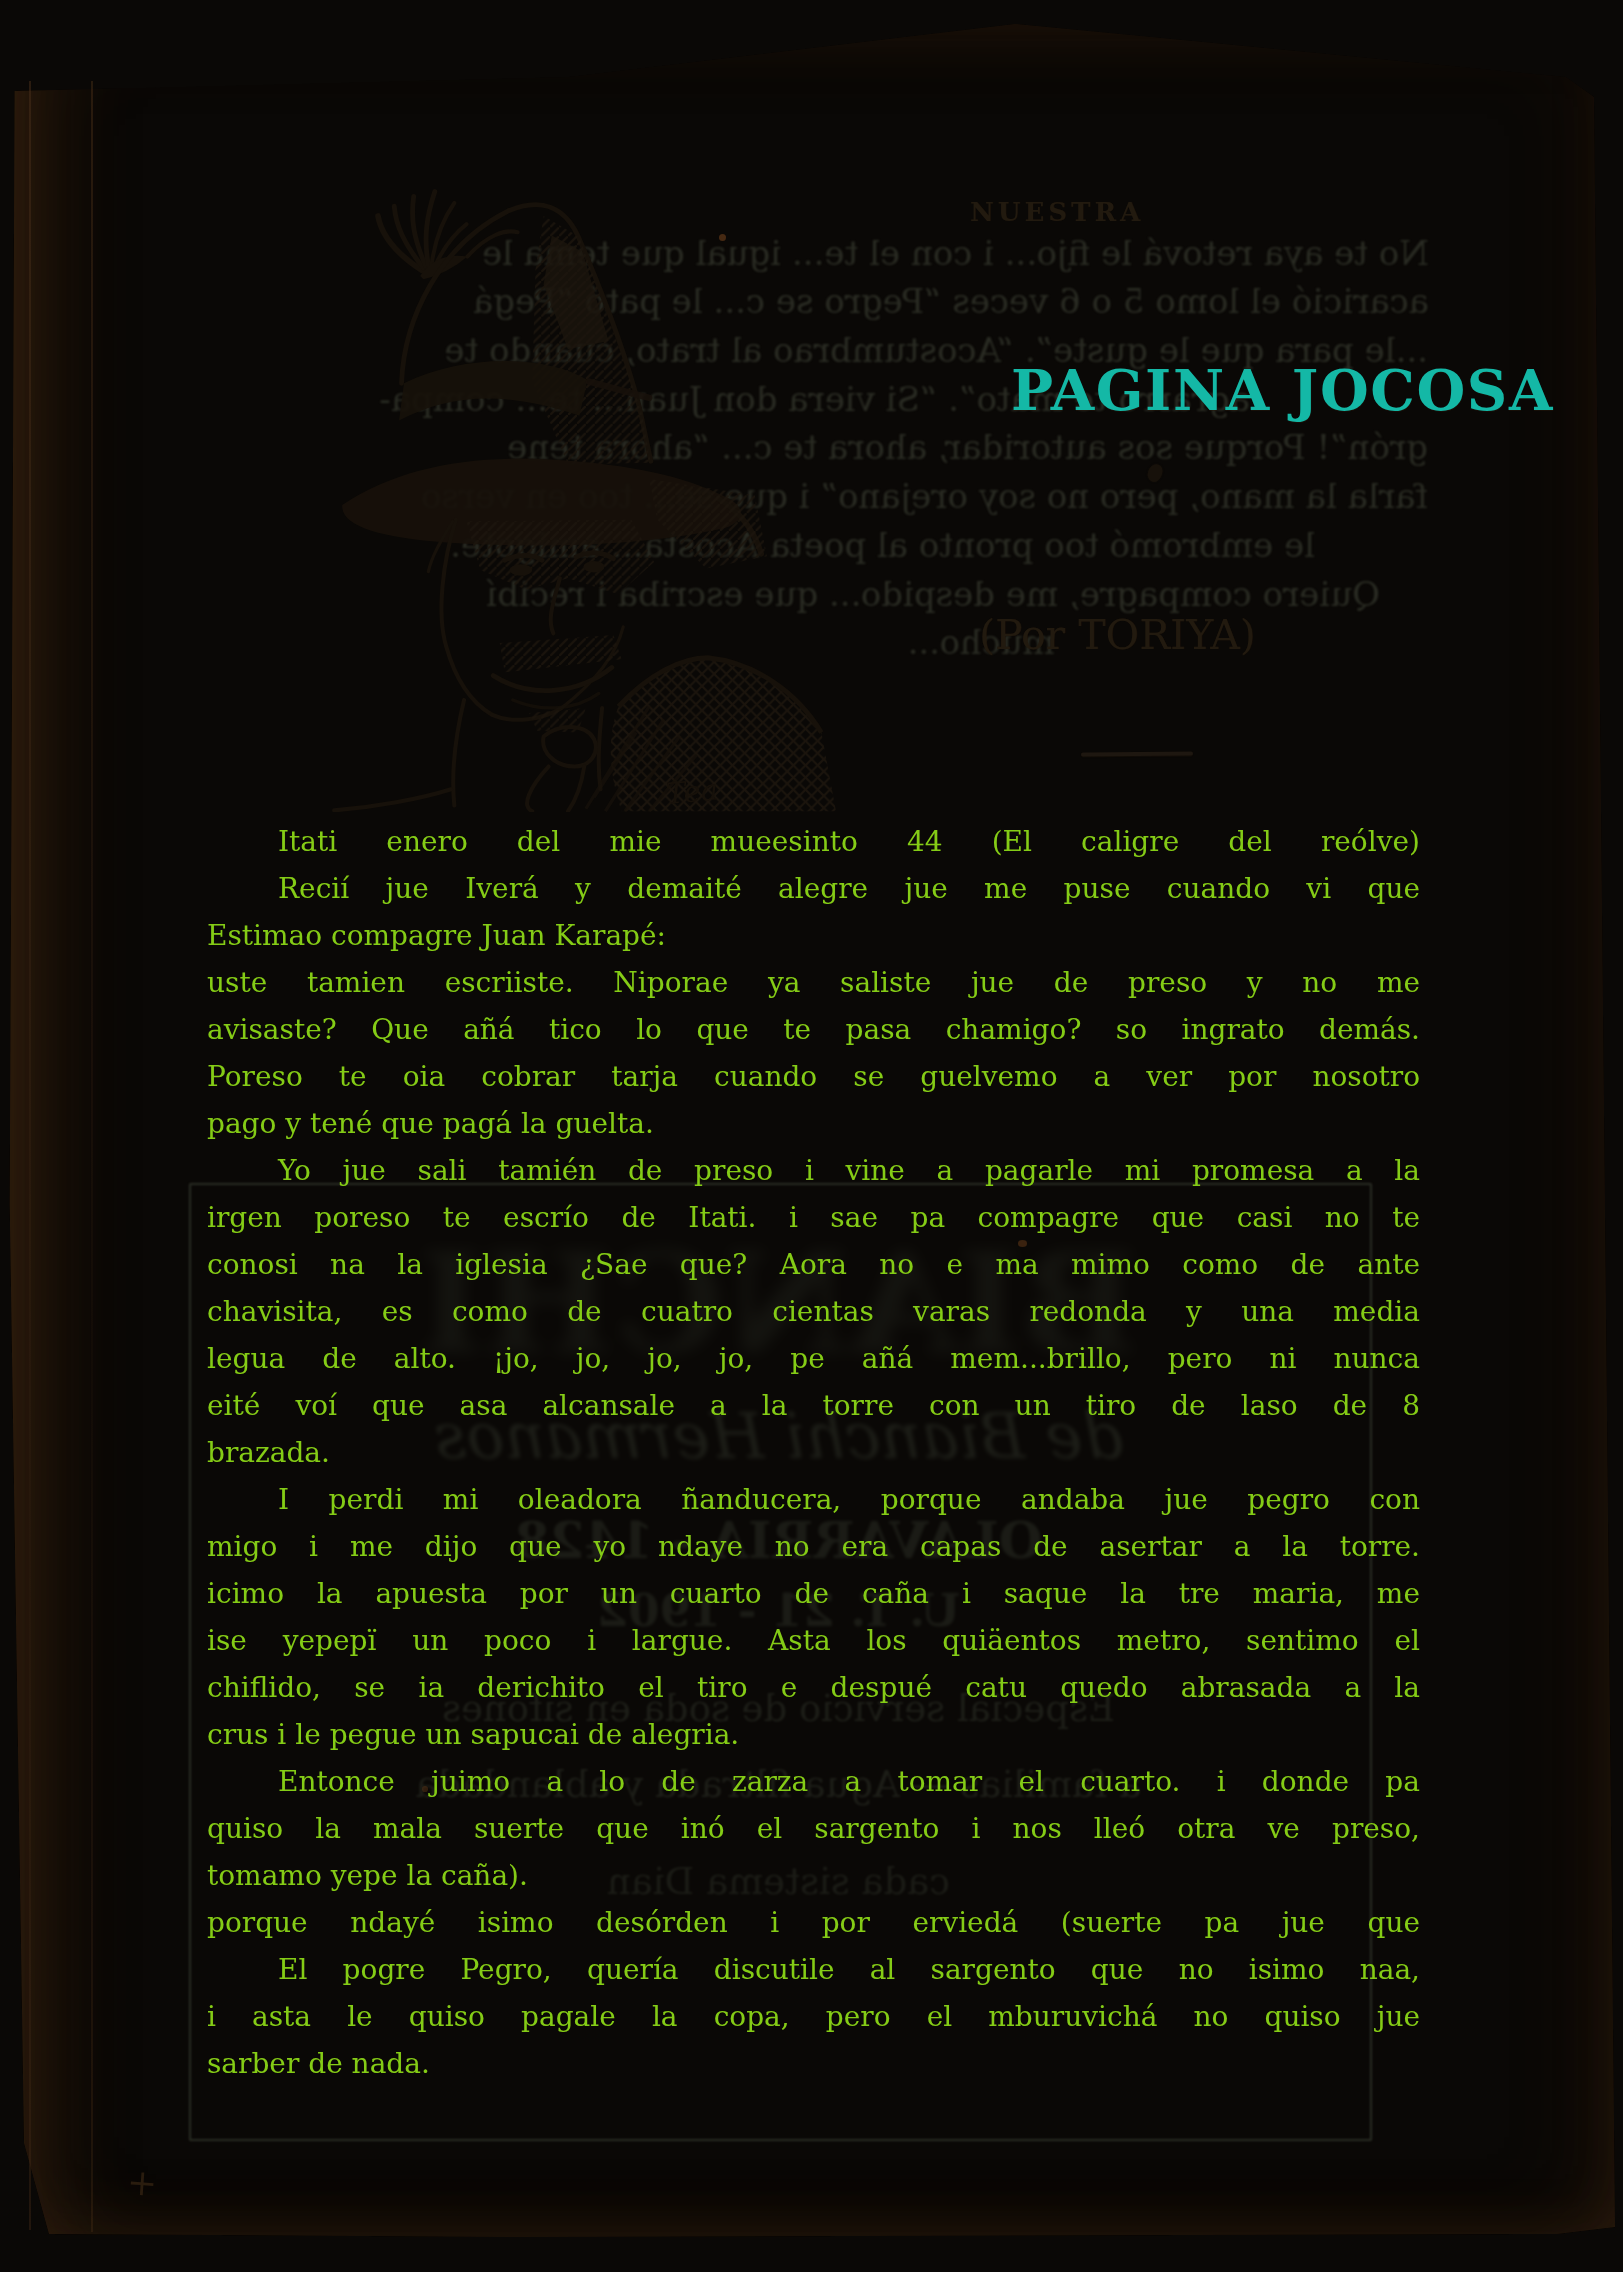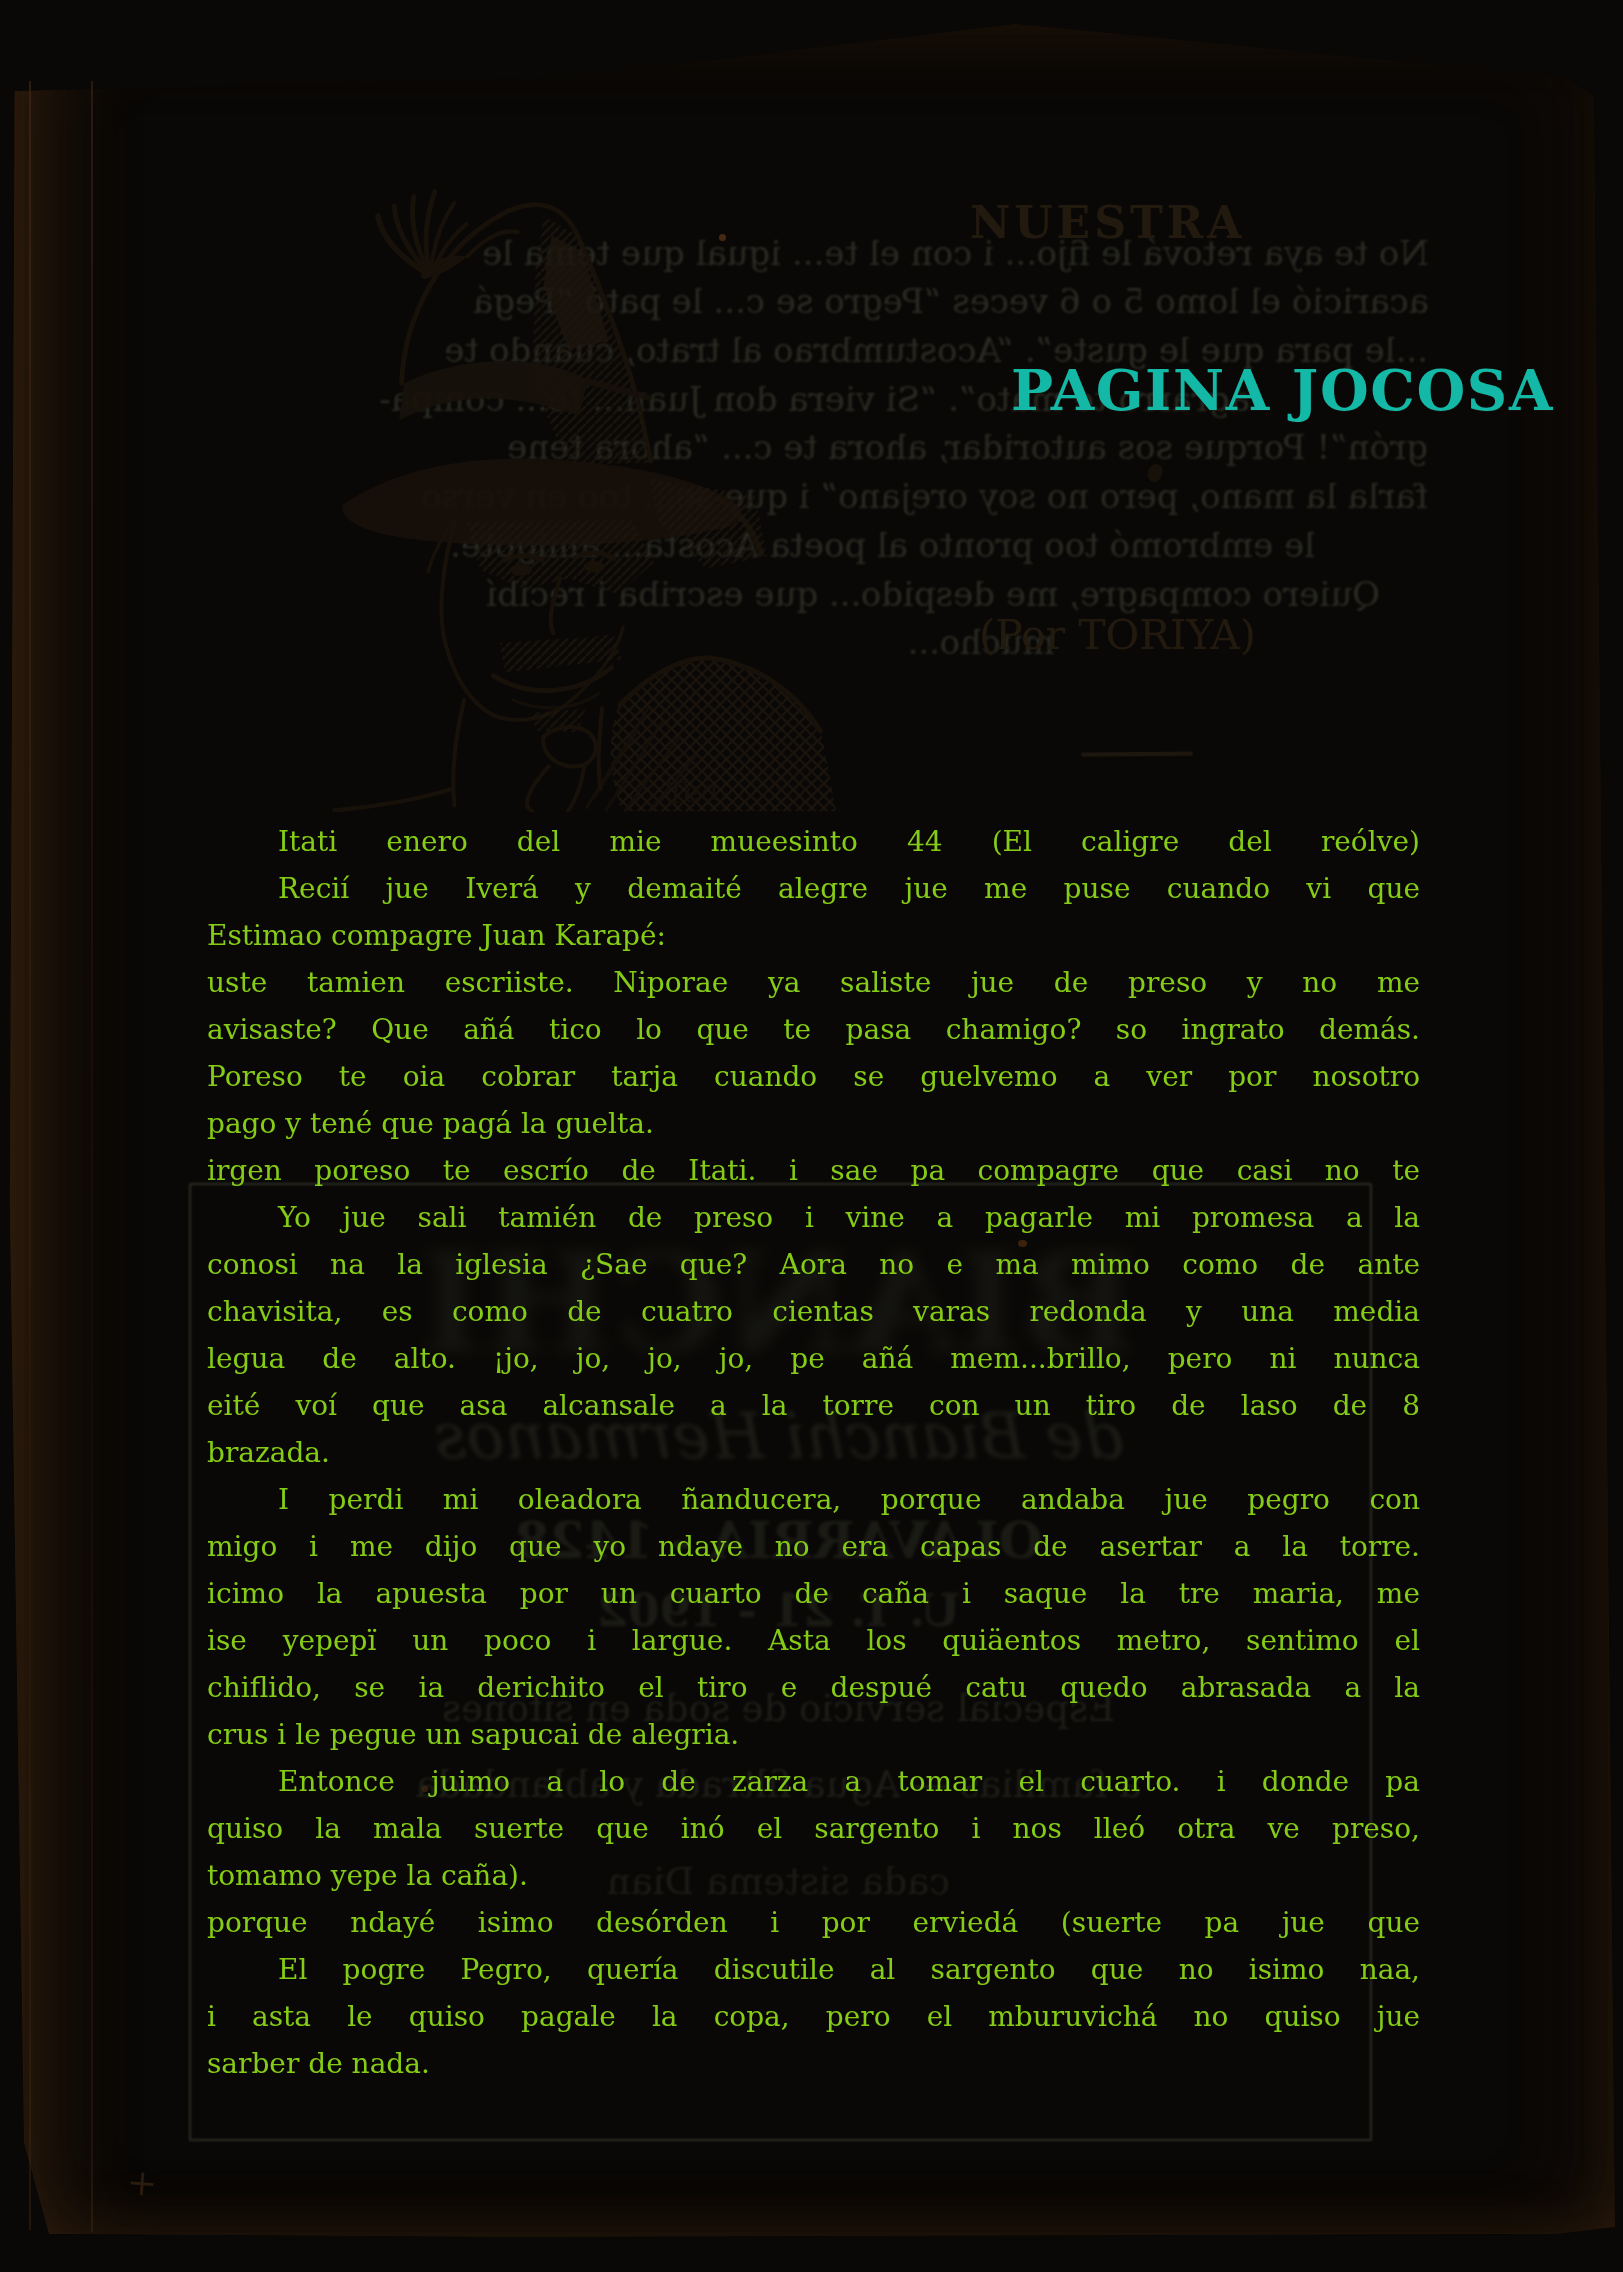--- a/index.html
+++ b/index.html
@@ -32,21 +32,21 @@
     position:absolute;z-index:1;white-space:nowrap;font-size:34px;
     color:rgba(108,118,96,.32);transform:scaleX(-1);filter:blur(1px);
     line-height:47px;
   }
   .adline{
     position:absolute;z-index:1;left:189px;width:1179px;text-align:center;
     color:rgba(104,116,94,.9);transform:scaleX(-1);white-space:nowrap;
   }
 
   
-  .kicker{position:absolute;left:970px;top:197px;z-index:3;font-size:44px;font-weight:700;
+  .kicker{position:absolute;left:970px;top:197px;z-index:3;font-size:26px;font-weight:700;
     letter-spacing:4px;color:#221a0f;text-shadow:0.4px 0.4px 0.6px rgba(40,25,10,.45)}
   .title{position:absolute;left:1011px;top:357px;z-index:3;font-size:56px;font-weight:700;
     letter-spacing:1.6px;color:#14b8a6;text-shadow:0.4px 0.5px 0.6px rgba(40,25,10,.45)}
   .ink-dot{position:absolute;left:1148px;top:464px;width:14px;height:18px;z-index:3;
     background:#17110a;border-radius:55% 45% 50% 50%;transform:rotate(18deg);box-shadow:0 0 1.6px rgba(23,17,10,.7)}
   .byline{position:absolute;left:979px;top:611px;z-index:3;font-size:41px;font-weight:400;
     color:#221a0f;text-shadow:0.4px 0.4px 0.6px rgba(40,25,10,.45)}
   .rule{position:absolute;left:1081px;top:752px;width:112px;height:4px;z-index:3;
     background:#1e1710;border-radius:2.4px;transform:rotate(-.4deg);box-shadow:0 0.8px 0.8px rgba(30,20,10,.4)}
 
@@ -174,22 +174,22 @@
 </svg>
 
 <div class="bodyblock" id="body-lines">
     <div class="bline ind just">Itati enero del mie mueesinto 44 (El caligre del reólve)</div>
     <div class="bline ind just">Recií jue Iverá y demaité alegre jue me puse cuando vi que</div>
     <div class="bline">Estimao compagre Juan Karapé:</div>
     <div class="bline just">uste tamien escriiste. Niporae ya saliste jue de preso y no me</div>
     <div class="bline just">avisaste? Que añá tico lo que te pasa chamigo? so ingrato demás.</div>
     <div class="bline just">Poreso te oia cobrar tarja cuando se guelvemo a ver por nosotro</div>
     <div class="bline">pago y tené que pagá la guelta.</div>
+    <div class="bline ind just">Yo jue sali tamién de preso i vine a pagarle mi promesa a la</div>
     <div class="bline just">irgen poreso te escrío de Itati. i sae pa compagre que casi no te</div>
-    <div class="bline ind just">Yo jue sali tamién de preso i vine a pagarle mi promesa a la</div>
     <div class="bline just">conosi na la iglesia ¿Sae que? Aora no e ma mimo como de ante</div>
     <div class="bline just">chavisita, es como de cuatro cientas varas redonda y una media</div>
     <div class="bline just">legua de alto. ¡jo, jo, jo, jo, pe añá mem...brillo, pero ni nunca</div>
     <div class="bline just">eité voí que asa alcansale a la torre con un tiro de laso de 8</div>
     <div class="bline">brazada.</div>
     <div class="bline ind just">I perdi mi oleadora ñanducera, porque andaba jue pegro con</div>
     <div class="bline just">migo i me dijo que yo ndaye no era capas de asertar a la torre.</div>
     <div class="bline just">icimo la apuesta por un cuarto de caña i saque la tre maria, me</div>
     <div class="bline just">ise yepepï un poco i largue. Asta los quiäentos metro, sentimo el</div>
     <div class="bline just">chiflido, se ia derichito el tiro e despué catu quedo abrasada a la</div>

